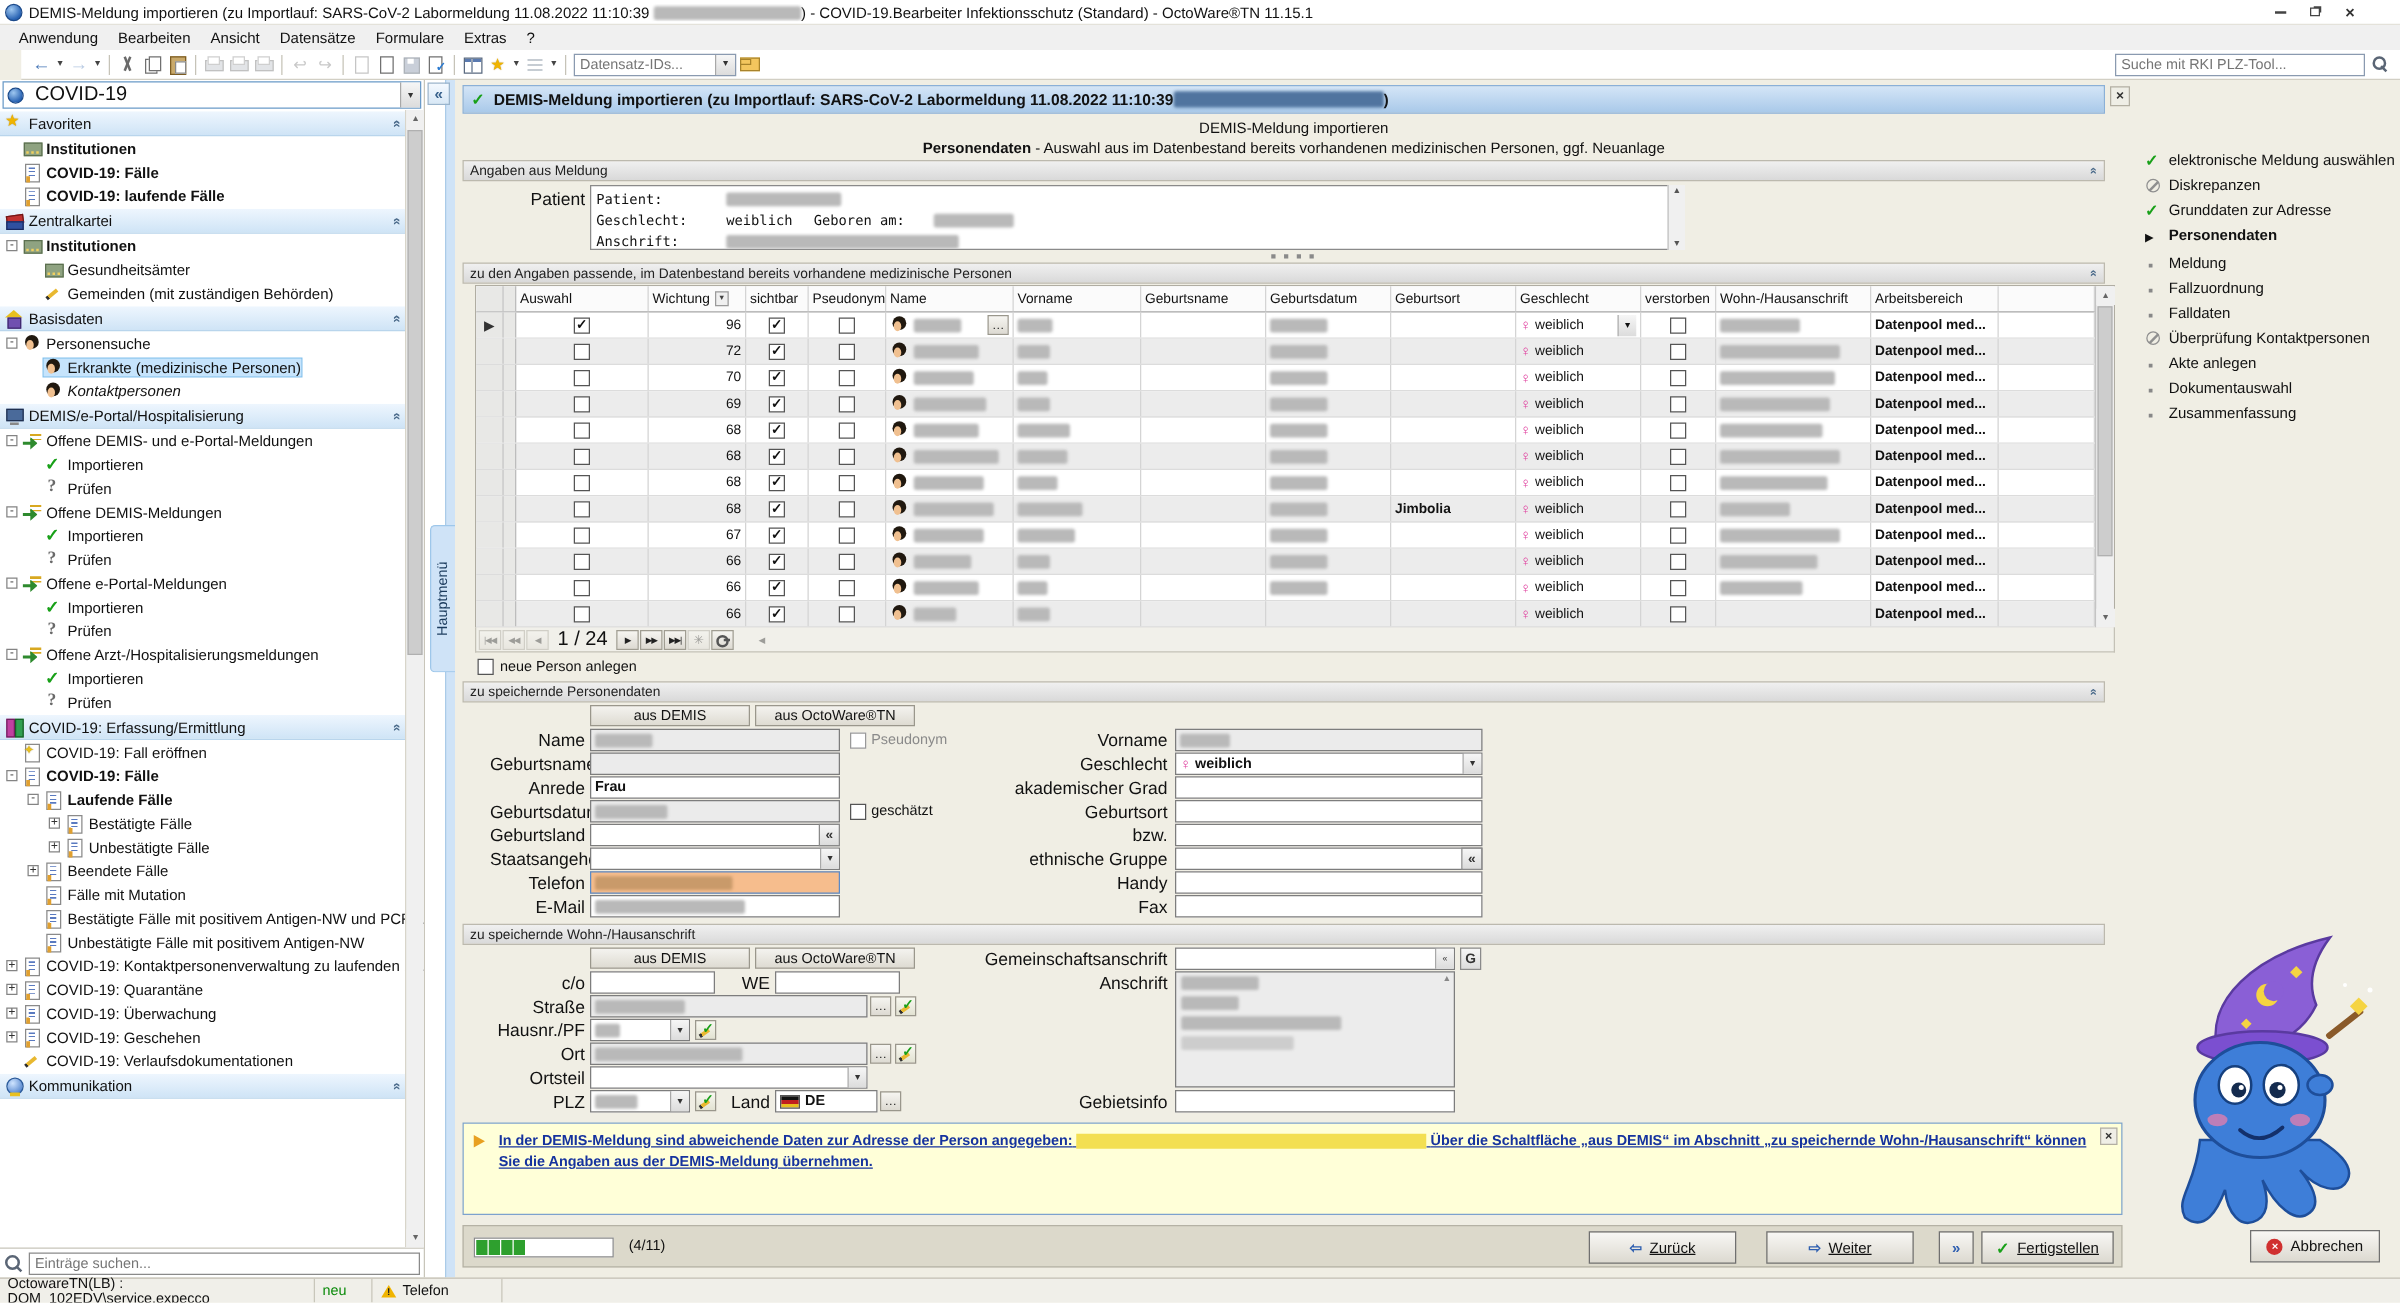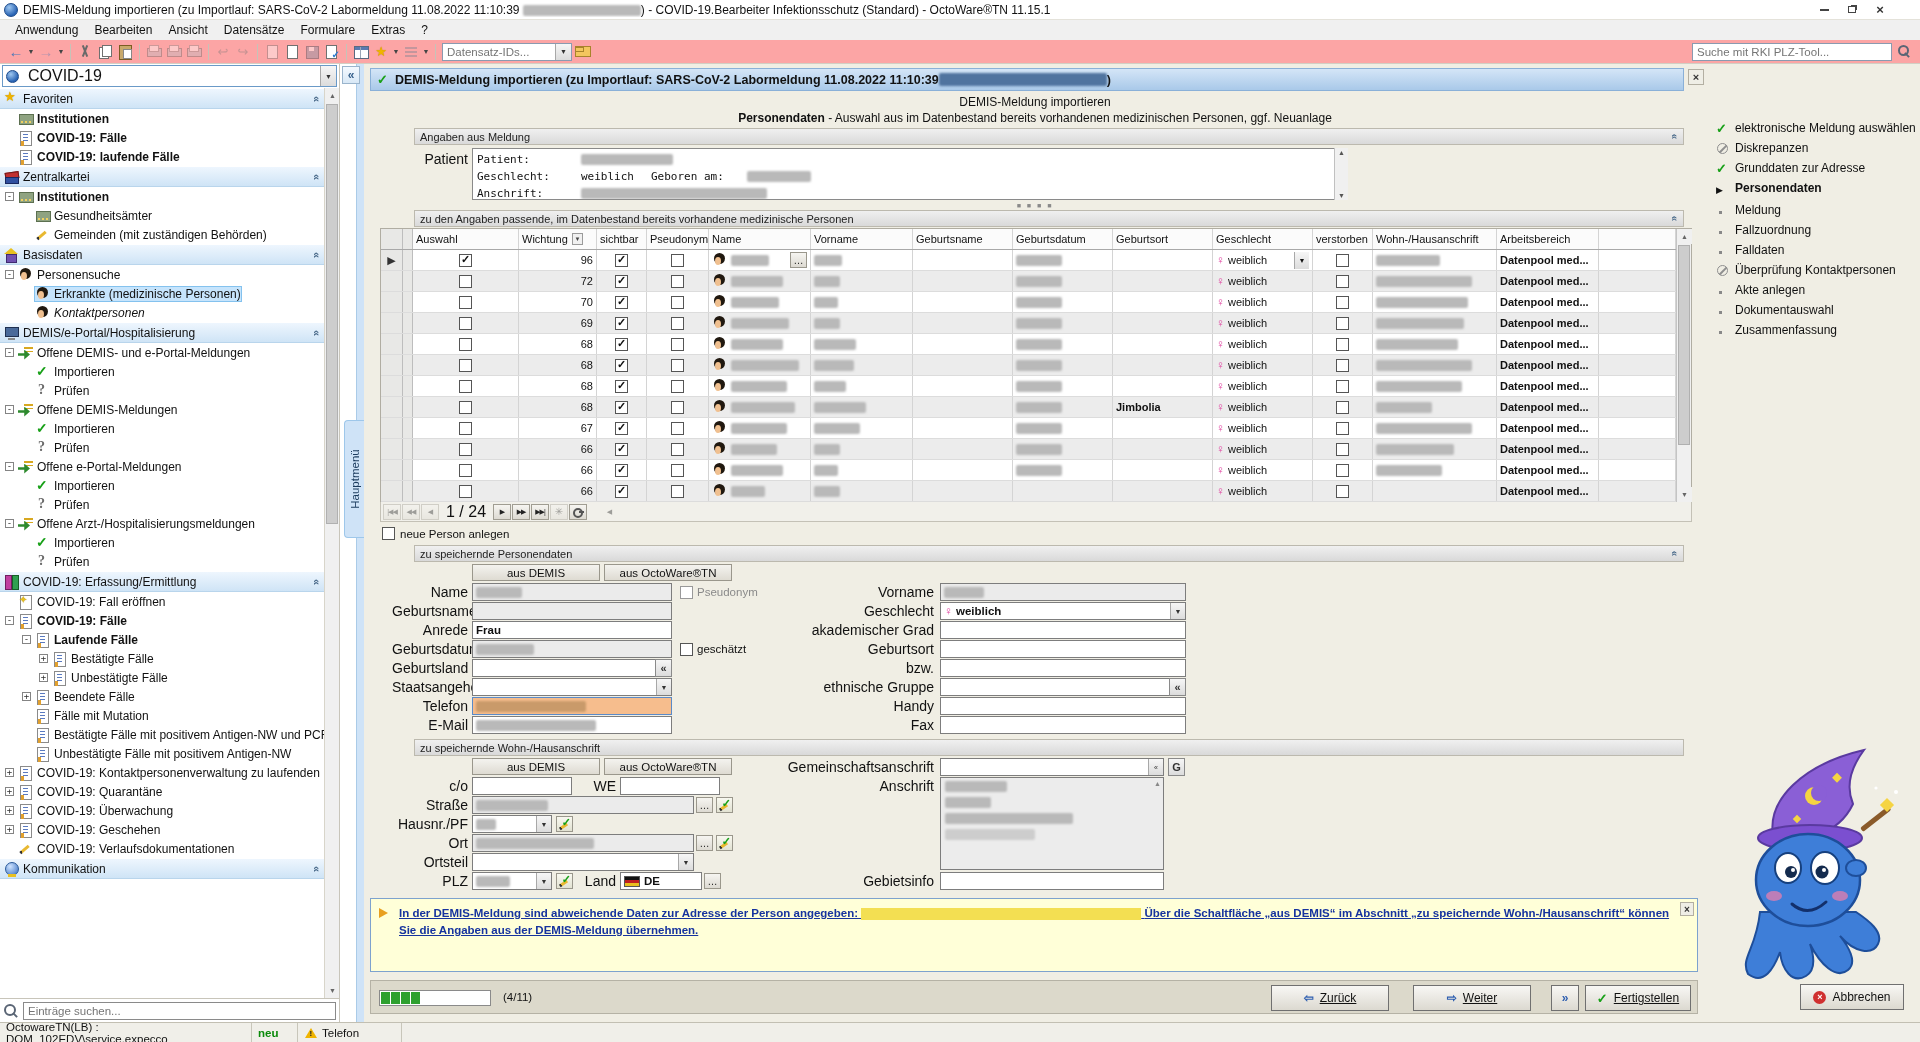--- a/index.html
+++ b/index.html
@@ -14,21 +14,21 @@
   .wbtn { width:28px; height:17px; display:flex; align-items:center; justify-content:center; color:#333; }
   .wb-min span { width:9px; height:2px; background:#444; display:block; }
   .wb-rest span { width:8px; height:7px; border:1px solid #444; display:block; box-shadow:2px -2px 0 -1px #444; }
   .wb-close { font-size:13px; font-weight:bold; }
 
   
   .menubar { position:absolute; top:20px; left:0; right:0; height:20px; background:#f0f0f0; display:flex; align-items:center; padding-left:8px; gap:2px; }
   .menu-item { padding:2px 7px; }
 
   
-  .toolbar { position:absolute; top:40px; left:0; right:0; height:24px; background:#fca5a5; border-bottom:1px solid #d2cfc4; display:flex; align-items:center; padding:0 6px; }
+  .toolbar { position:absolute; top:40px; left:17px; right:0; height:24px; background:#ffffff; border-bottom:1px solid #d2cfc4; display:flex; align-items:center; padding:0 6px; }
   .ti { width:20px; height:19px; display:flex; align-items:center; justify-content:center; position:relative; flex:none; }
   .dim { opacity:.4; }
   .dd { width:10px; height:19px; display:flex; align-items:center; justify-content:center; font-size:7px; color:#444; flex:none; }
   .tsep { width:1px; height:16px; background:#c6c3b8; margin:0 4px; flex:none; }
   .i-back::before { content:"←"; color:#4a79b8; font-size:15px; font-weight:bold; }
   .i-forward::before { content:"→"; color:#4a79b8; font-size:15px; font-weight:bold; }
   .i-cut::before,.i-cut::after { content:""; position:absolute; width:2px; height:12px; background:#6a6a6a; top:3px; left:9px; }
   .i-cut::before { transform:rotate(22deg); } .i-cut::after { transform:rotate(-22deg); }
   .i-copy::before { content:""; position:absolute; width:8px; height:10px; background:#fff; border:1px solid #707070; top:5px; left:4px; }
   .i-copy::after { content:""; position:absolute; width:8px; height:10px; background:#fff; border:1px solid #707070; top:3px; left:7px; }
@@ -116,21 +116,21 @@
   .hm-tab { position:absolute; top:356px; right:0; width:20px; height:118px; background:#cfe3f7; border:1px solid #9ec7ea; border-right:none; border-radius:4px 0 0 4px; display:flex; align-items:center; justify-content:center; }
   .hm-tab span { transform:rotate(-90deg); white-space:nowrap; font-size:11.5px; color:#1a3a5c; }
 
   
   .main { position:absolute; top:64px; left:364px; width:1342px; bottom:20px; }
   .wizhead { position:absolute; left:6px; right:22px; top:4px; height:23px; background:linear-gradient(#d4e5f7,#a9c9e9); border:1px solid #8ab0d8; display:flex; align-items:center; padding:0 6px; font-weight:bold; font-size:12.5px; white-space:nowrap; overflow:hidden; }
   .gcheck { color:#18a018; font-weight:bold; font-size:13px; margin-right:7px; }
   .wizclose { position:absolute; top:5px; right:2px; width:16px; height:16px; border:1px solid #b3afa2; background:#efeee6; display:flex; align-items:center; justify-content:center; font-size:11px; color:#333; font-weight:bold; }
   .sub1 { position:absolute; top:31px; left:0; right:0; text-align:center; font-size:12px; }
   .sub2 { position:absolute; top:47px; left:0; right:0; text-align:center; font-size:12px; }
-  .gbar { position:absolute; left:6px; right:22px; height:17px; background:linear-gradient(#f0f0f0,#d9d9d9); border:1px solid #bcb9ae; font-size:11px; color:#222; display:flex; align-items:center; padding:0 5px;margin-left:44px; }
+  .gbar { position:absolute; left:6px; right:22px; height:17px; background:linear-gradient(#f0f0f0,#d9d9d9); border:1px solid #bcb9ae; font-size:11px; color:#222; display:flex; align-items:center; padding:0 5px; }
   .gbar .chevup { margin-left:auto; font-size:10px; }
   .rd { display:inline-block; height:11px; background:#b9b9b9; border-radius:2px; filter:blur(1.2px); vertical-align:middle; }
   .rd-dark { background:#50749f; }
   .rd-hl { display:inline-block; height:12px; background:#f3df52; vertical-align:middle; }
 
   .patient-label { position:absolute; top:86px; left:0; width:104px; text-align:right; font-size:11.5px; }
   .patient-box { position:absolute; top:84px; left:108px; width:876px; height:52px; background:#fff; border:1px solid #8a8a8a; overflow:hidden; font-family:"DejaVu Sans Mono", monospace; font-size:11px; padding:2px 14px 0 4px; }
   .pline { height:17px; display:flex; align-items:center; white-space:pre; }
   .pkey { display:inline-block; width:104px; }
   .pbox-scroll { position:absolute; top:84px; left:970px; width:14px; height:52px; border-left:1px solid #c0c0c0; background:#f0f0f0; }
@@ -208,21 +208,21 @@
   .mk-blocked { position:relative; }
   .mk-blocked::before { content:""; position:absolute; left:1px; top:3px; width:9px; height:9px; border:1.5px solid #8f8f8f; border-radius:50%; }
   .mk-blocked::after { content:""; position:absolute; left:2px; top:8px; width:10px; height:1.5px; background:#8f8f8f; transform:rotate(-45deg); }
   .step.current .tx { font-weight:bold; }
   .cancel-btn { left:94px; top:920px; width:104px; }
   .mascot { position:absolute; left:30px; top:680px; }
 
   
   .statusbar { position:absolute; bottom:0; left:0; right:0; height:20px; background:#f0efe9; border-top:1px solid #c2bfb2; display:flex; align-items:center; font-size:11.5px; }
   .scell { height:100%; display:flex; align-items:center; padding:0 6px; border-right:1px solid #c8c6ba; }
-  .neu { color:#0a8a0a; font-weight:bold; }
+  .neu { color:#0a8a0a; font-weight:normal; }
   .warnico { position:relative; width:14px; height:12px; margin-right:4px; }
   .warnico::before { content:""; position:absolute; left:1px; top:1px; width:0; height:0; border-left:6px solid transparent; border-right:6px solid transparent; border-bottom:10px solid #f0b400; }
   .warnico::after { content:"!"; position:absolute; left:5.5px; top:2px; font-size:8px; font-weight:bold; color:#222; }
 </style>
 </head>
 <body>
 
 <div id="app">
 
   <div class="titlebar">

